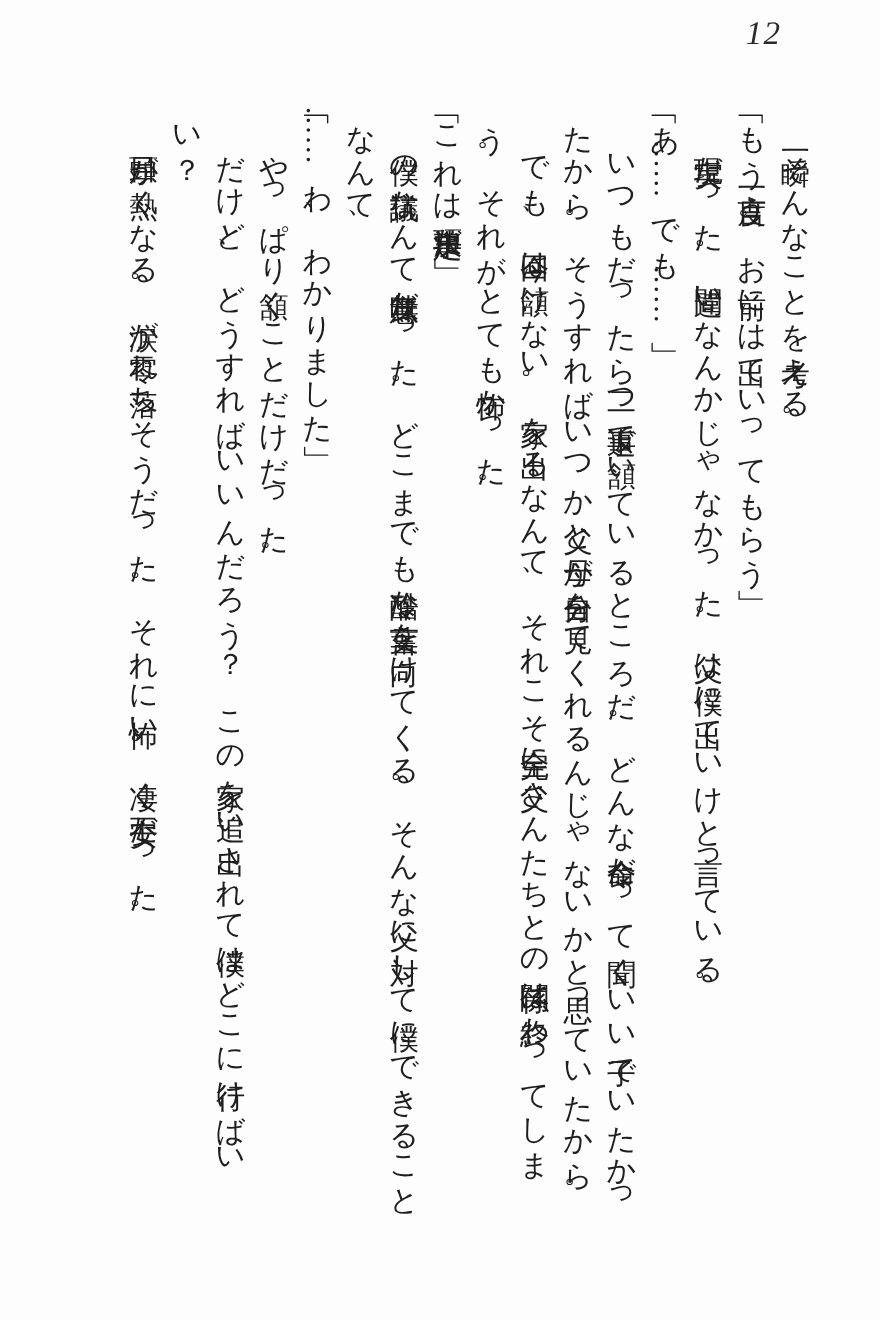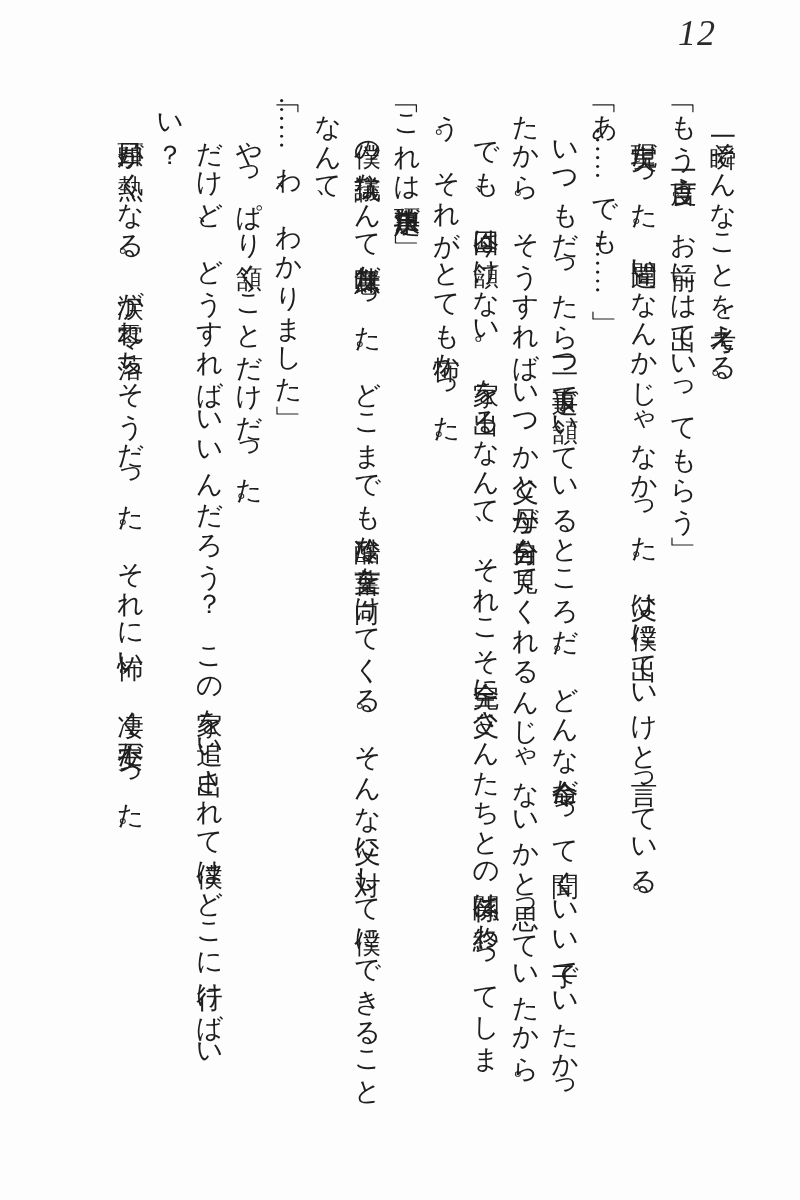--- a/index.html
+++ b/index.html
@@ -16,21 +16,21 @@
     width: 800px;
     height: 1200px;
     background: #fdfdfd;
   }
   .page-number {
     position: absolute;
     top: 14px;
     left: 678px;
     font-family: "Liberation Serif", "DejaVu Serif", serif;
     font-style: italic;
-    font-size: 36px;
+    font-size: 30px;
     line-height: 1.1;
     color: #2b2b2b;
     letter-spacing: 1px;
   }
   .text-block {
     position: absolute;
     top: 96px;
     right: 58px;
     height: 1015px;
     writing-mode: vertical-rl;

